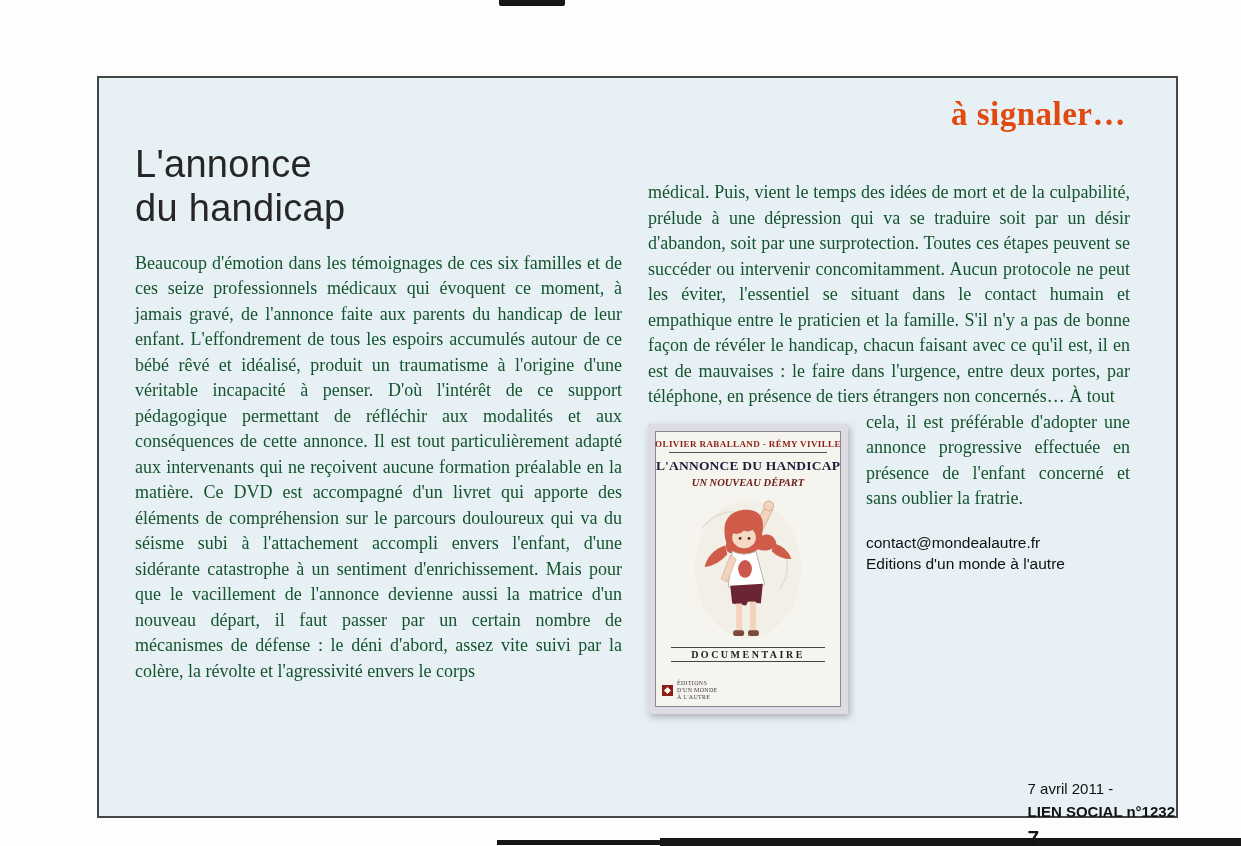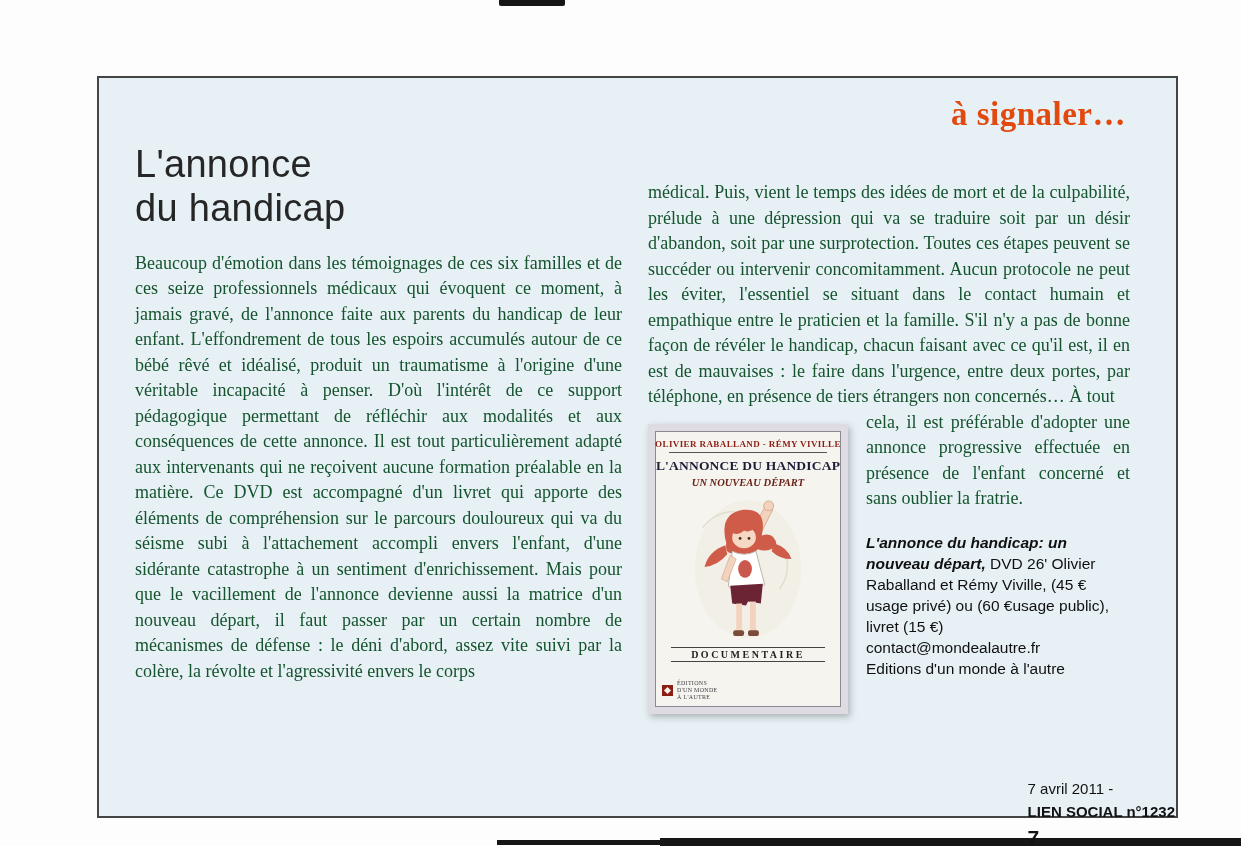--- a/index.html
+++ b/index.html
@@ -160,21 +160,20 @@
                 <div>D'UN MONDE</div>
                 <div>À L'AUTRE</div>
               </div>
             </div>
           </div>
         </div>
 
         <p class="body-text">cela, il est préférable d'adopter une annonce progressive effectuée en présence de l'enfant concerné et sans oublier la fratrie.</p>
 
         <div class="caption">
-          <p><span class="lead">L'annonce du handicap: un nouveau départ,</span><span> DVD 26' Olivier Raballand et Rémy Viville, (45 € usage privé) ou (60 €usage public), livret (15 €)</span></p>
           <p>contact@mondealautre.fr</p>
           <p>Editions d'un monde à l'autre</p>
         </div>
       </div>
 
     </div>
   </div>
 
   <div class="footer">
     <span class="date">7 avril 2011 -</span>

